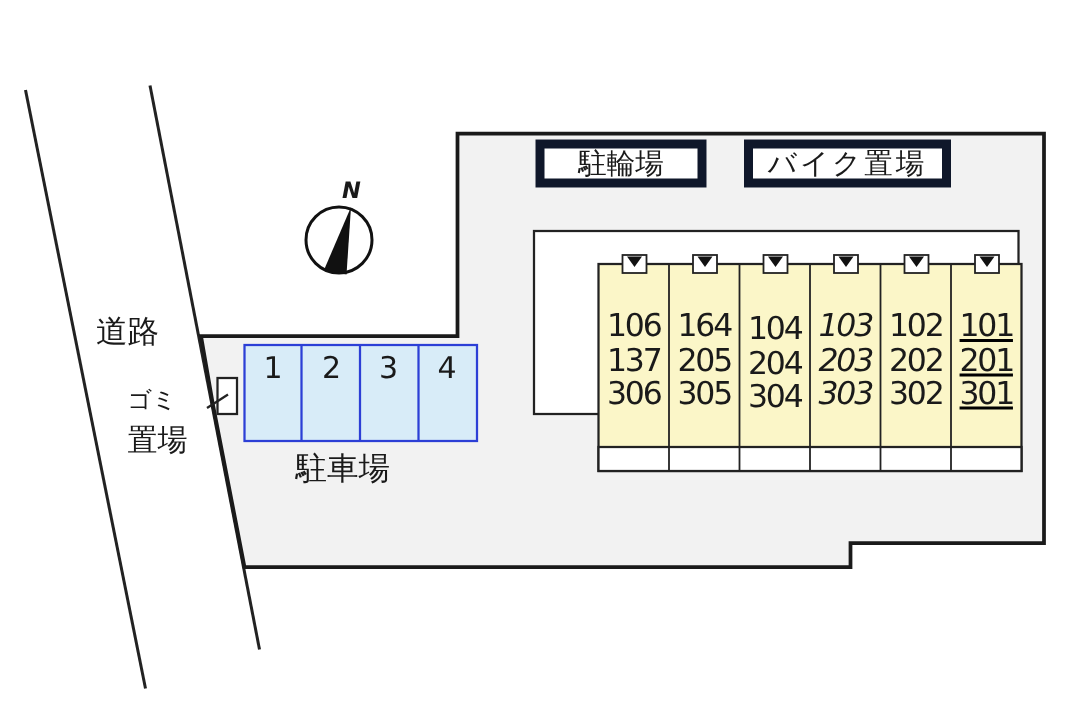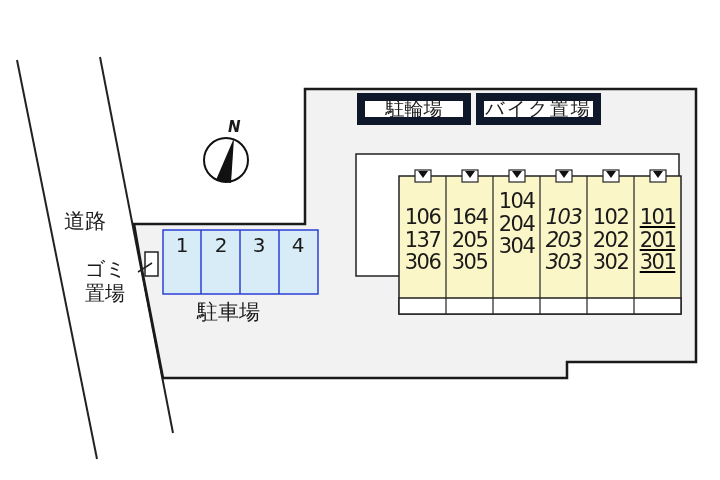--- a/index.html
+++ b/index.html
@@ -1,20 +1,20 @@
 <!DOCTYPE html>
 <html><head>
 <meta charset="utf-8">
 <style>
   html, body { margin:0; padding:0; background:#ffffff; }
   body { width:720px; height:480px; position:relative; overflow:hidden;
          font-family: "DejaVu Sans", "Liberation Sans", sans-serif; }
   svg.map { position:absolute; left:0; top:0; }
   .lbl { position:absolute; color:#1a1a1a; white-space:nowrap; line-height:1; }
-  .sign { position:absolute; border:8px solid #0f172a; background:#fff; font-size:19px;
+  .sign { position:absolute; border:6px solid #0f172a; background:#fff; font-size:19px;
           display:flex; align-items:center; justify-content:center; box-sizing:border-box; color:#1a1a1a; }
   .unit-col { position:absolute; top:176px; width:47px; height:136px; }
   .unit-num { font-size:21px; line-height:22.5px; letter-spacing:-1.5px; text-align:center; color:#1a1a1a; }
   .spot { position:absolute; font-size:20px; color:#1a1a1a; width:38px; text-align:center; top:233px; }
 </style>
 </head>
 <body>
 
 <svg class="map" width="720" height="480" viewBox="0 0 720 480">
 
@@ -65,25 +65,25 @@
       <polygon points="606,171 616,171 611,178"></polygon>
       <polygon points="653,171 663,171 658,178"></polygon>
     </g>
   </g>
 </svg>
 
 <div class="lbl" style="left:228px; top:120px; font-size:15px; font-style:italic; font-weight:bold;">N</div>
 
 <div class="lbl" style="left:64px; top:211px; font-size:21px;">道路</div>
 
-<div class="lbl" style="left:85px; top:259px; font-size:20px;">ゴミ</div>
+<div class="lbl" style="left:85px; top:259px; font-size:16px;">ゴミ</div>
 <div class="lbl" style="left:85px; top:283px; font-size:20px;">置場</div>
 
 <div class="sign" style="left:357px; top:93px; width:114px; height:32px;">駐輪場</div>
-<div class="sign" style="left:476px; top:93px; width:125px; height:32px; letter-spacing:2px;">バイク置場</div>
+<div class="sign" style="left:496px; top:93px; width:138px; height:32px; letter-spacing:2px;">バイク置場</div>
 
 <div class="spot" style="left:163px;">1</div>
 <div class="spot" style="left:202px;">2</div>
 <div class="spot" style="left:240px;">3</div>
 <div class="spot" style="left:279px;">4</div>
 
 <div class="lbl" style="left:197px; top:302px; font-size:21px;">駐車場</div>
 
 <div class="unit-col" style="left:399px;">
   <div style="margin-top:30px;">
@@ -93,21 +93,21 @@
   </div>
 </div>
 <div class="unit-col" style="left:446px;">
   <div style="margin-top:30px;">
     <div class="unit-num">164</div>
     <div class="unit-num">205</div>
     <div class="unit-num">305</div>
   </div>
 </div>
 <div class="unit-col" style="left:493px;">
-  <div style="margin-top:14px;">
+  <div style="margin-top:32px;">
     <div class="unit-num">104</div>
     <div class="unit-num">204</div>
     <div class="unit-num">304</div>
   </div>
 </div>
 <div class="unit-col" style="left:540px;">
   <div style="margin-top:30px;font-style:italic;">
     <div class="unit-num">103</div>
     <div class="unit-num">203</div>
     <div class="unit-num">303</div>

